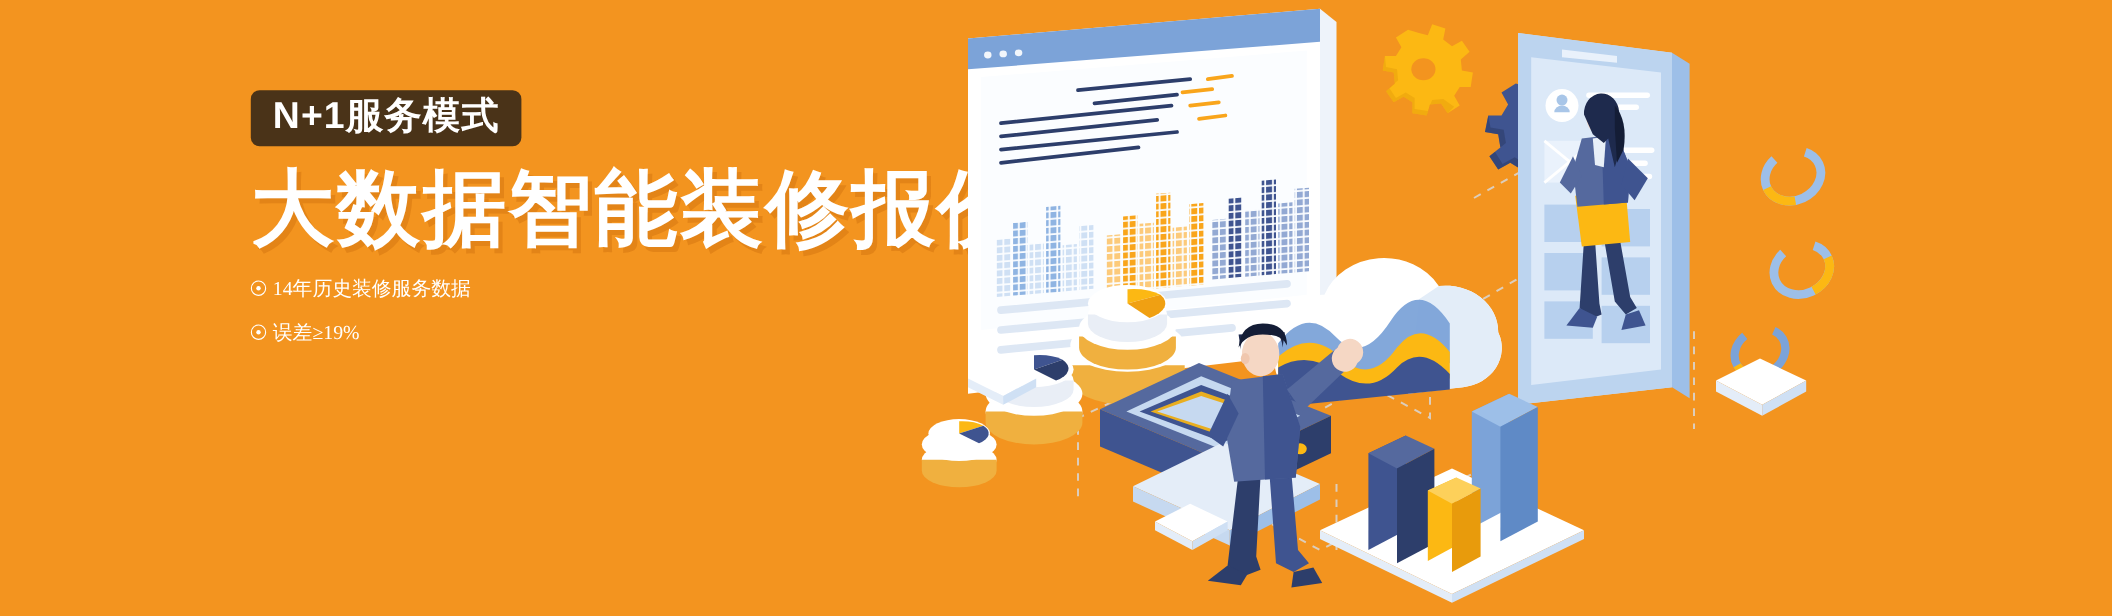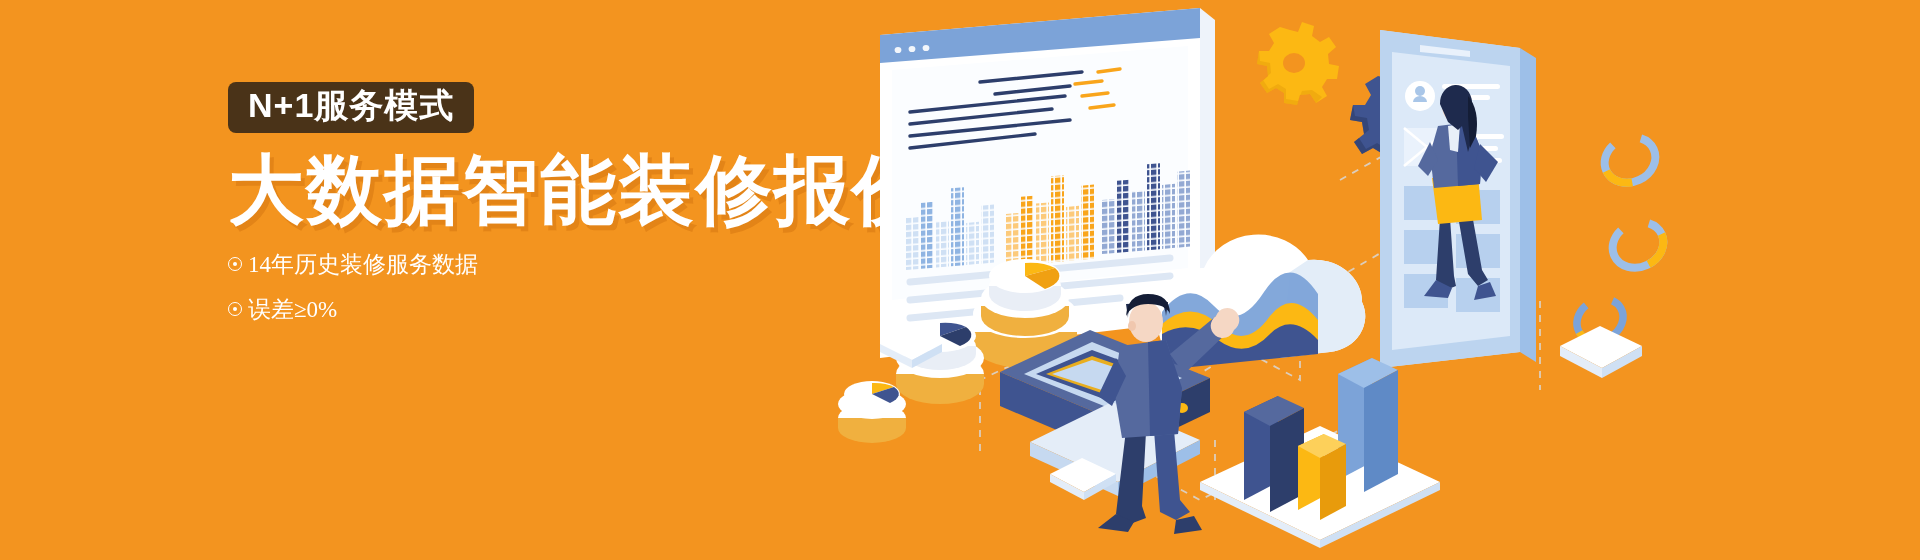--- a/index.html
+++ b/index.html
@@ -50,21 +50,21 @@
     margin-top:22px;
     display:flex;
     flex-direction:row;
     align-items:flex-start;
   }
   .bullet-col { display:flex; flex-direction:column; }
   .bullet-col.left { width:250px; }
   .bullet-col.right { width:300px; }
   .bullet {
     color:#ffffff;
-    font-size:23px;
+    font-size:18px;
     line-height:1.0;
     margin-bottom:22px;
     white-space:nowrap;
     font-family:"Liberation Serif", serif;
     display:flex;
     align-items:center;
   }
   .bullet .dot-icon {
     display:inline-block;
     width:14px; height:14px;
@@ -105,21 +105,21 @@
 
     <div id="bullets">
 
       <div class="bullet-col left">
         <div class="bullet">
           <span class="dot-icon"></span>
           <span>14年历史装修服务数据</span>
         </div>
         <div class="bullet">
           <span class="dot-icon"></span>
-          <span>误差≥0%</span>
+          <span>误差≥19%</span>
         </div>
       </div>
 
 
     </div>
   </div>
 
   <div id="illustration">
     <svg viewBox="0 0 1100 560" xmlns="http://www.w3.org/2000/svg">
       <defs>

